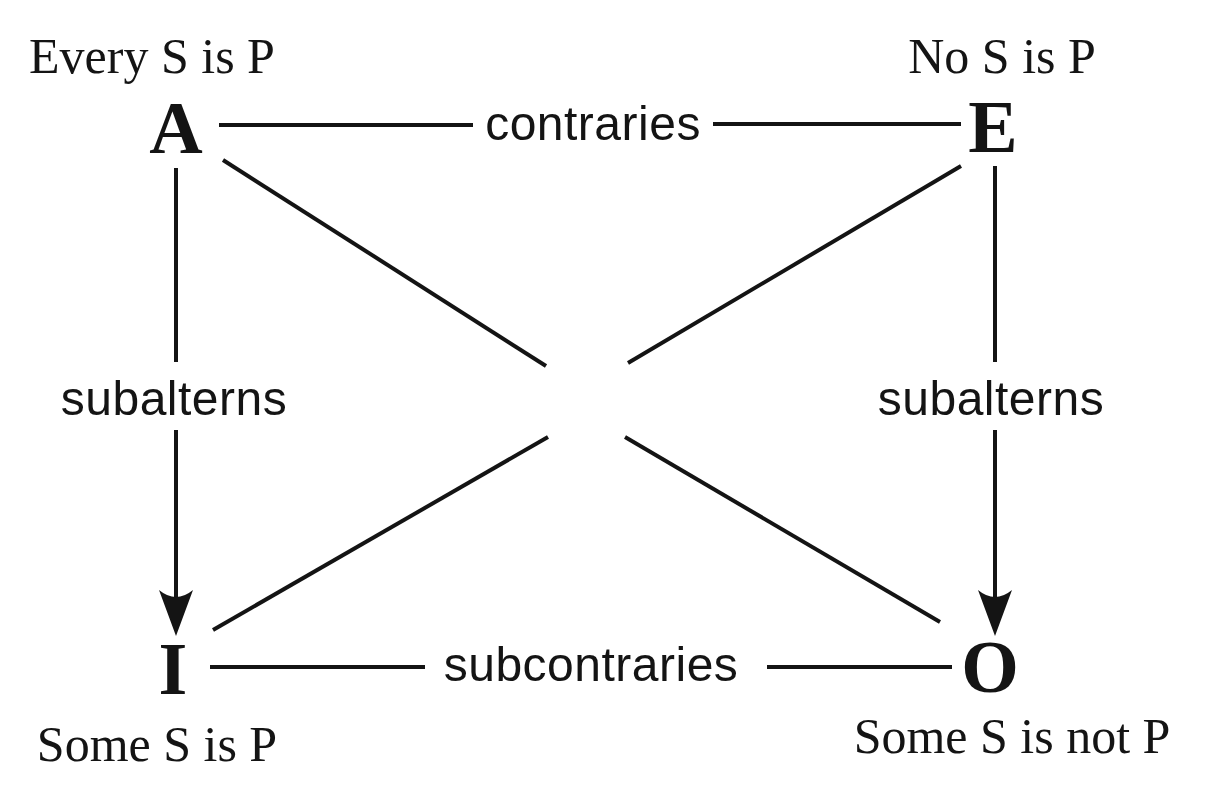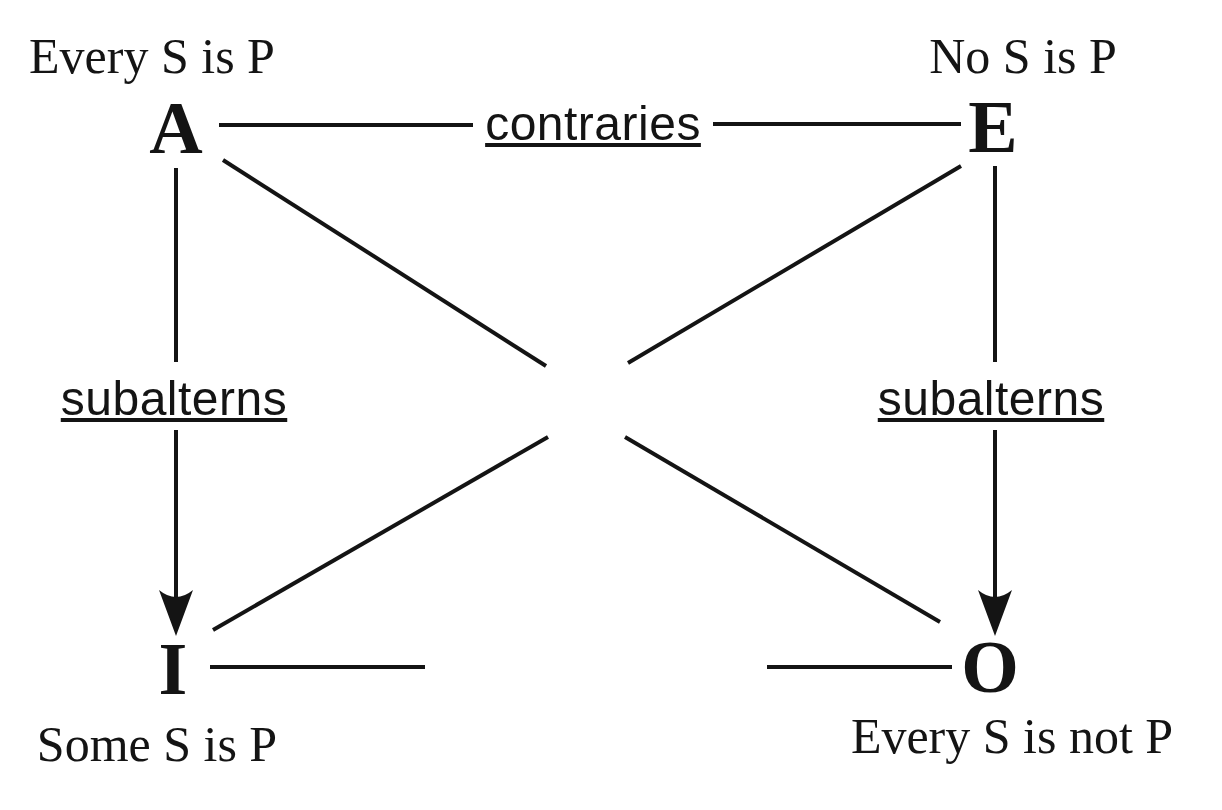--- a/index.html
+++ b/index.html
@@ -41,21 +41,20 @@
   .node-letter {
     font-family: "Liberation Serif", serif;
     font-size: 74px;
     font-weight: bold;
   }
   .relation {
     font-family: "Liberation Sans", sans-serif;
     font-size: 48px;
     font-weight: normal;
     letter-spacing: 0.5px;
-    text-decoration: underline;
   }
 </style>
 </head>
 <body>
 
 <div id="stage">
 
   <svg id="wires" viewBox="0 0 1222 810" xmlns="http://www.w3.org/2000/svg">
     <g stroke="#141414" stroke-width="4" fill="none">
 
@@ -78,26 +77,27 @@
       <path d="M767,667 L952,667"></path>
     </g>
 
     <g fill="#141414" stroke="none">
       <path d="M176,636 L159,590 Q176,604 193,590 Z"></path>
       <path d="M995,636 L978,590 Q995,604 1012,590 Z"></path>
     </g>
   </svg>
 
   <div class="label statement" style="left:152px; top:56px;">Every S is P</div>
-  <div class="label statement" style="left:1002px; top:56px;margin-left:21px;">No S is P</div>
+  <div class="label statement" style="left:1002px; top:56px;">No S is P</div>
   <div class="label statement" style="left:157px; top:744px;">Some S is P</div>
-  <div class="label statement" style="left:1012px; top:736px;">Every S is not P</div>
+  <div class="label statement" style="left:1012px; top:736px;">Some S is not P</div>
 
   <div class="label node-letter" style="left:176px; top:128px;">A</div>
   <div class="label node-letter" style="left:993px; top:127px;">E</div>
   <div class="label node-letter" style="left:173px; top:669px;">I</div>
   <div class="label node-letter" style="left:990px; top:667px;">O</div>
 
   <div class="label relation" style="left:593px; top:124px;">contraries</div>
   <div class="label relation" style="left:174px; top:399px;">subalterns</div>
   <div class="label relation" style="left:991px; top:399px;">subalterns</div>
+  <div class="label relation" style="left:591px; top:665px;">subcontraries</div>
 
 </div>
 
 </body></html>

